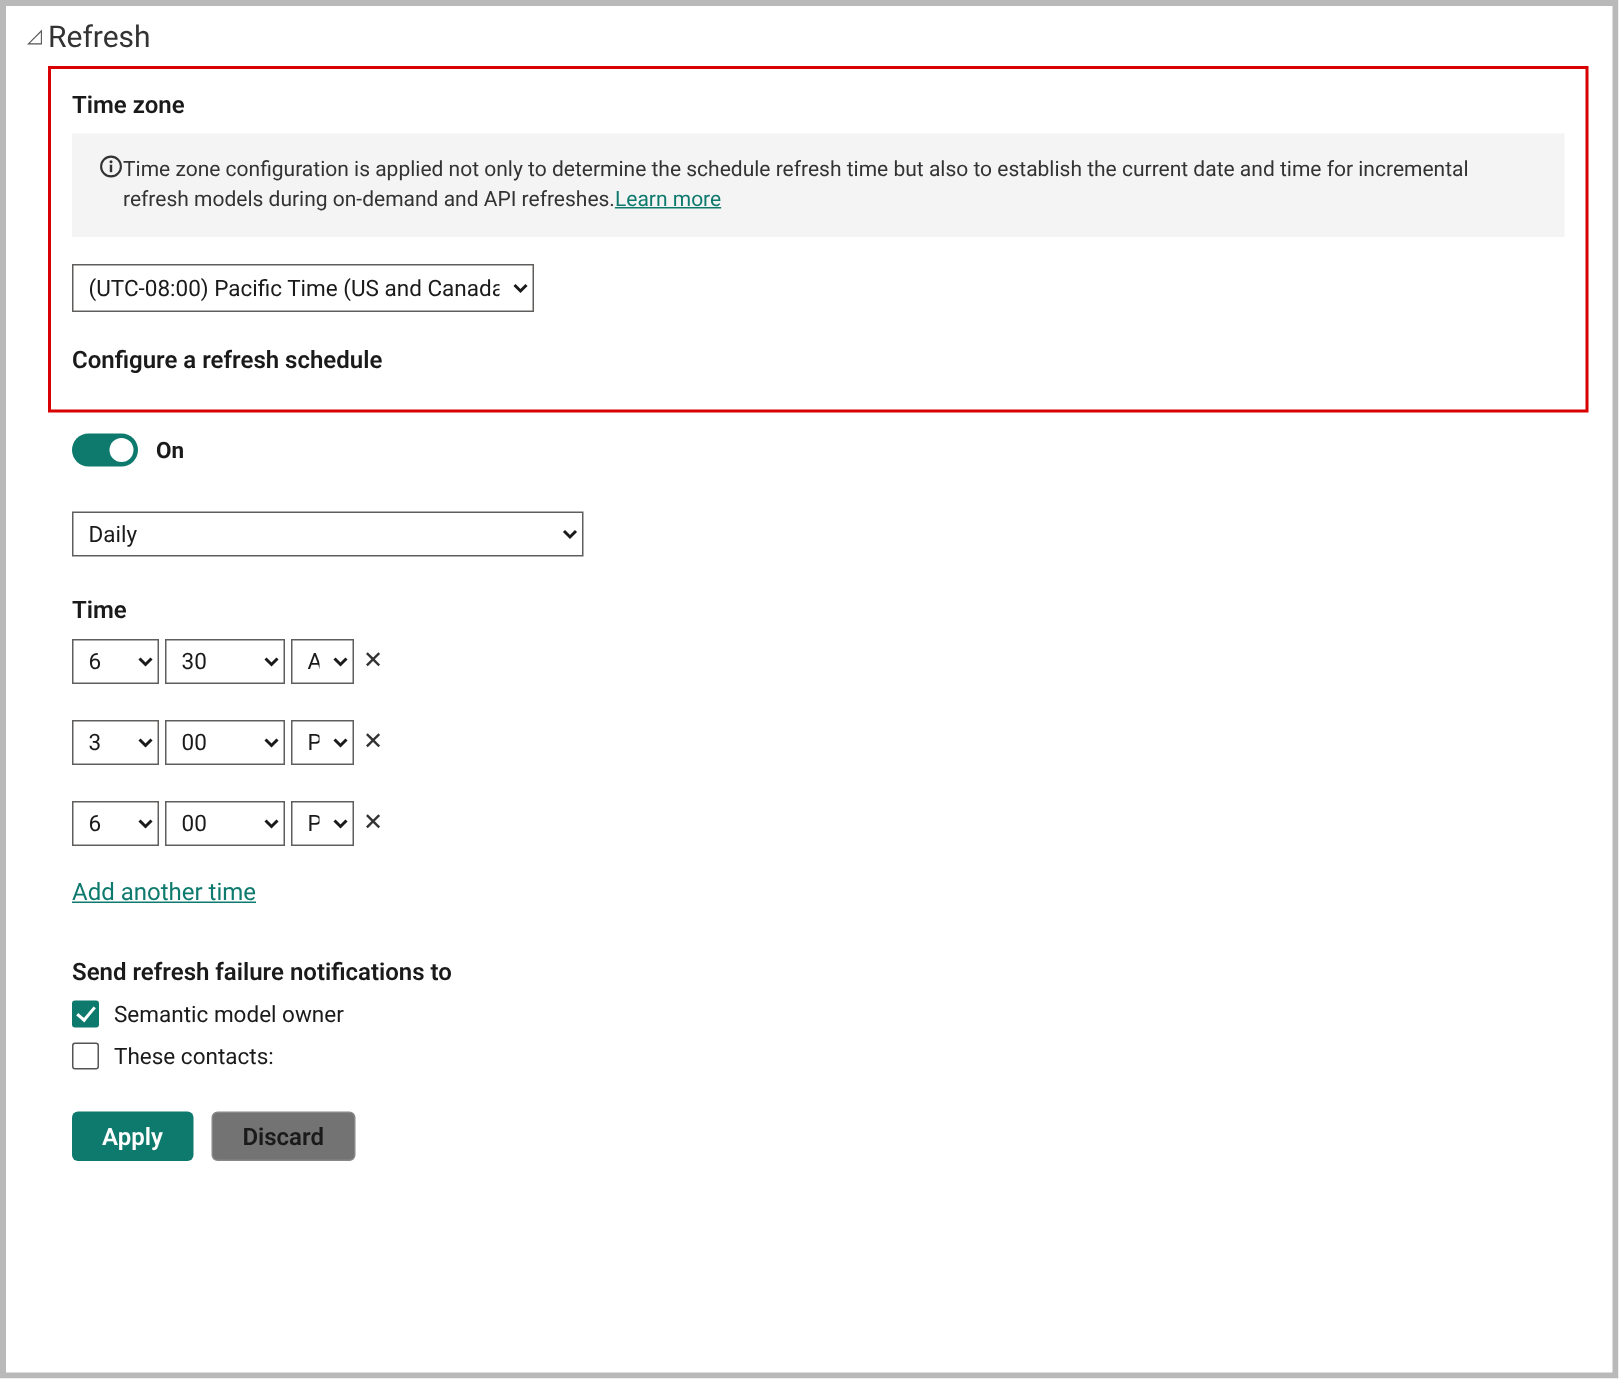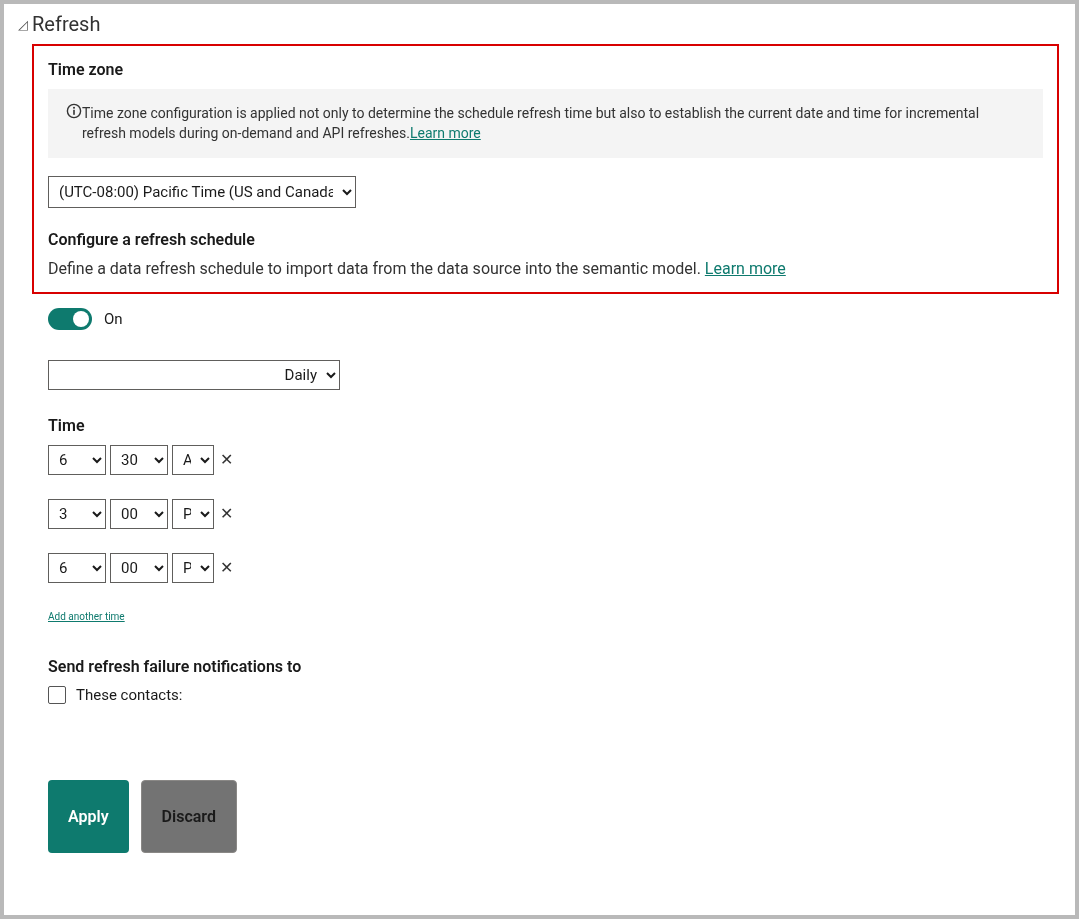--- a/index.html
+++ b/index.html
@@ -71,62 +71,62 @@
     color:#1a1a1a;
   }
   .tz-select { width: 308px; height: 32px; }
   .desc-text {
     font-size: 16px;
     color:#333;
     margin: 6px 0 0 0;
   }
   .body-area { margin: 14px 0 0 30px; }
   .row { margin: 0 0 26px 0; }
-  .toggle-row { display:flex; align-items:center; gap:12px; margin-bottom: 30px;}
+  .toggle-row { display:flex; align-items:center; gap:12px; margin-bottom: 30px; font-weight: bold;}
   .toggle {
     width: 44px; height: 22px; border-radius: 11px;
     background:#0e7a6e; position:relative; cursor:pointer;
   }
   .toggle .knob {
     width:16px; height:16px; border-radius:50%; background:#fff;
     position:absolute; top:3px; right:3px;
   }
   .toggle-label { font-size:15px; }
-  .freq-select { width:292px; height:30px;text-align:right; }
+  .freq-select { width:341px; height:30px; }
   .time-row { display:flex; align-items:center; gap:4px; margin-bottom: 24px; }
   .time-row select { height:30px; }
   .sel-hour { width:58px; }
-  .sel-min  { width:58px; }
+  .sel-min  { width:80px; }
   .sel-ampm { width:42px; }
   .remove-x {
     font-size: 16px; color:#333; cursor:pointer; padding:0 2px;
     background:none; border:none; line-height:1;
   }
-  .add-link { color:#0e7a6e; font-size:10px; display:inline-block; margin-top:-4px;}
+  .add-link { color:#0e7a6e; font-size:16px; display:inline-block; margin-top:-4px;}
   .check-row { display:flex; align-items:center; gap:10px; margin: 10px 0; font-size:15px;}
   .chk {
     width:18px; height:18px; border:1.5px solid #555; border-radius:2px;
     display:inline-flex; align-items:center; justify-content:center;
     cursor:pointer; background:#fff;
   }
   .chk.checked { background:#0e7a6e; border-color:#0e7a6e; }
   .chk.checked::after {
     content:""; width:5px; height:10px;
     border:solid #fff; border-width:0 2.5px 2.5px 0;
     transform: rotate(40deg) translate(-1px,-1px);
   }
   .email-input {
     width: 624px; height: 42px; font-size:15px; color:#999;
     border:1px solid #d0d0d0; padding:8px 12px; margin-top:6px;
   }
   .email-input::placeholder { color:#bdbdbd; }
   .btn-row { display:flex; gap:12px; margin-top: 28px; }
   .btn {
-    font-size:16px; font-weight:600; padding: 26px 20px;
-    border-radius:4px; cursor:pointer; font-family:inherit;margin-top:48px;
+    font-size:16px; font-weight:600; padding: 6px 20px;
+    border-radius:4px; cursor:pointer; font-family:inherit;
   }
   .btn-primary { background:#0e7a6e; color:#fff; border:none; }
   .btn-secondary { background:#737373; color:#1a1a1a; border:1.5px solid #8a8886; }
 </style>
 </head>
 <body>
 
 <div class="outer-frame">
 
   <div class="section-header">
@@ -148,24 +148,20 @@
       <span>
         <span>Time zone configuration is applied not only to determine the schedule refresh time but also to establish the current date and time for incremental refresh models during on-demand and API refreshes.</span><a href="#" class="teal-link nound" style="text-decoration:underline">Learn more</a>
       </span>
     </div>
 
     <select class="tz-select">
       <option>(UTC-08:00) Pacific Time (US and Canada)</option>
     </select>
 
     <div class="label-bold" style="margin-top:22px;">Configure a refresh schedule</div>
-    <div class="desc-text">
-      <span>Define a data refresh schedule to import data from the data source into the semantic model. </span>
-      <a href="#" class="teal-link">Learn more</a>
-    </div>
   </div>
 
   <div class="body-area">
 
     <div class="toggle-row">
       <div class="toggle">
         <div class="knob"></div>
       </div>
       <span class="toggle-label">On</span>
     </div>
@@ -199,20 +195,24 @@
         <select class="sel-ampm"><option>PM</option></select>
         <button class="remove-x">✕</button>
       </div>
 
       <a href="#" class="add-link">Add another time</a>
     </div>
 
     <div class="row" style="margin-top:34px;">
       <div class="label-bold">Send refresh failure notifications to</div>
 
+      <div class="check-row">
+        <span class="chk checked"></span>
+        <span>Semantic model owner</span>
+      </div>
 
       <div class="check-row">
         <span class="chk"></span>
         <span>These contacts:</span>
       </div>
 
     </div>
 
     <div class="btn-row">
       <button class="btn btn-primary">Apply</button>

